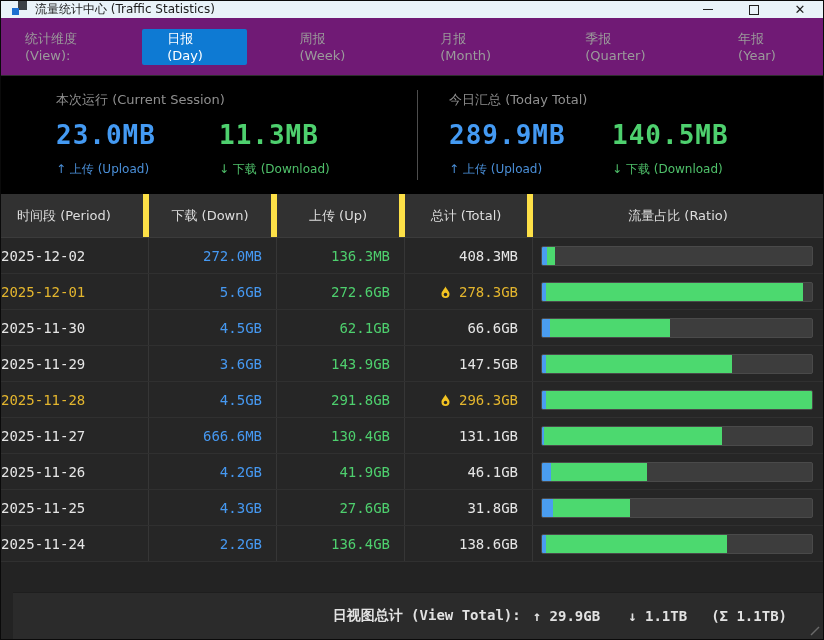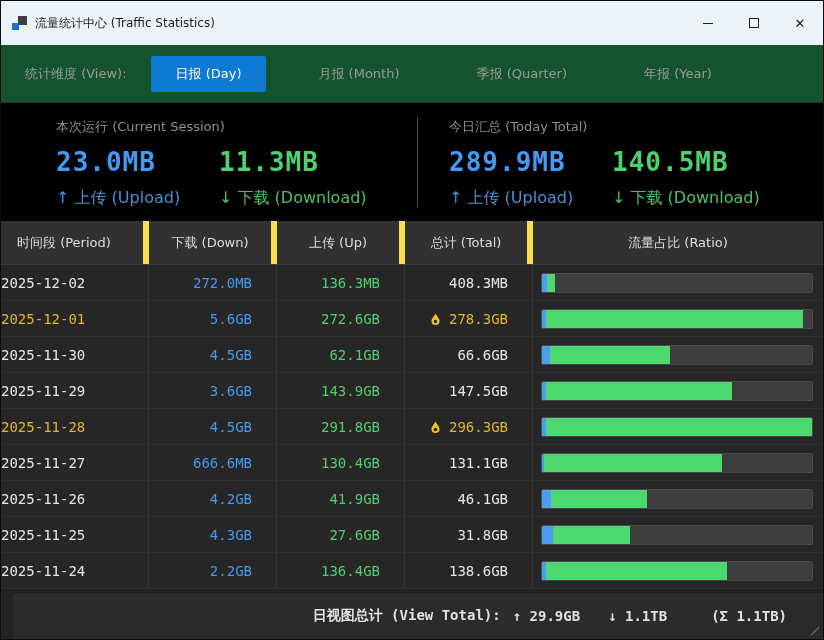--- a/index.html
+++ b/index.html
@@ -1,78 +1,78 @@
 <!DOCTYPE html>
 <html><head>
 <meta charset="utf-8">
 <style>
   * { box-sizing: border-box; }
   body { margin:0; background:#111; font-family:"DejaVu Sans","Liberation Sans",sans-serif; }
   .window{ width:824px; height:640px; position:relative; background:#232323; overflow:hidden; border:1px solid #0a0a0a; }
 
   
-  .titlebar{ height:44px; background:#e9f3f9; display:flex; align-items:center; }
+  .titlebar{ height:17px; background:#e9f3f9; display:flex; align-items:flex-start; }
   .title-icon{ width:15px; height:14px; margin:0 8px 0 11px; position:relative; flex:none; }
   .title-icon .sq-gray{ position:absolute; right:0; top:0; width:9px; height:9px; background:#3a4046; }
   .title-icon .sq-blue{ position:absolute; left:0; bottom:0; width:7px; height:7px; background:#1d6fd1; }
   .title-text{ font-size:12px; color:#1d1d1d; }
   .win-controls{ margin-left:auto; display:flex; height:100%; }
   .win-btn{ width:46px; height:100%; display:flex; align-items:center; justify-content:center; color:#202020; cursor:default; }
   .min-glyph{ width:10px; height:0; border-top:1px solid #202020; display:block; }
   .max-glyph{ width:10px; height:10px; border:1px solid #202020; display:block; }
   .close-glyph{ font-size:13px; line-height:1; }
 
   
-  .tabbar{ height:58px; background:#14532d; display:flex; align-items:center; border-bottom:1px solid #2e2e2e; }
+  .tabbar{ height:58px; background:#701a75; display:flex; align-items:center; border-bottom:1px solid #2e2e2e; }
   .tabbar-label{ color:#9b9b9b; font-size:13px; margin-left:24px; }
   .tabs{ display:flex; margin-left:24px;gap:24px; }
   .tab{ height:36px; display:flex; align-items:center; justify-content:center; padding:0 25px; font-size:13px; color:#9b9b9b; margin-right:3px; border-radius:2px; cursor:default; }
   .tab.active{ background:#0e7ad3; color:#ffffff; }
 
   
   .stats{ height:118px; background:#000000; display:flex; position:relative; }
   .stats-half{ width:412px; padding:15px 0 0 55px; }
   .stats-half.right{ padding-left:37px; }
   .stats-divider{ position:absolute; left:416px; top:14px; bottom:14px; width:1px; background:#4d4d4d; }
   .stats-label{ color:#8f8f8f; font-size:13px; margin-bottom:11px; }
   .stats-values{ display:flex; }
   .stat-block{ min-width:163px; }
   .stat-num{ font-family:"DejaVu Sans Mono","Liberation Mono",monospace; font-weight:bold; font-size:26px; letter-spacing:1px; }
   .stat-num.blue{ color:#449af3; }
   .stat-num.green{ color:#4ed06e; }
-  .stat-sub{ font-size:16px; margin-top:11px; }
+  .stat-sub{ font-size:12px; margin-top:11px; }
   .stat-sub.blue{ color:#4a8fd8; }
   .stat-sub.green{ color:#4fc06a; }
 
   
   .thead{ display:grid; grid-template-columns:148px 128px 128px 128px 1fr; height:44px; background:#313131; border-bottom:1px solid #3b3b3b; }
   .th{ display:flex; align-items:center; justify-content:center; color:#dedede; font-size:13px; border-right:6px solid #fde047; }
   .th:first-child{ justify-content:flex-start; padding-left:16px; }
   .th:last-child{ border-right:none; }
   .row{ display:grid; grid-template-columns:148px 128px 128px 128px 1fr; height:36px; background:#262626; border-bottom:1px solid #303030; cursor:default; }
   .cell{ display:flex; align-items:center; font-family:"DejaVu Sans Mono","Liberation Mono",monospace; font-size:14px; border-right:1px solid #363636; overflow:hidden; }
   .cell.period{ color:#e6e6e6; }
-  .cell.num{ justify-content:flex-end; padding-right:24px; }
+  .cell.num{ justify-content:flex-end; padding-right:14px; }
   .up-val{ color:#4699f2; }
   .down-val{ color:#4ed06e; }
   .total-val{ color:#e6e6e6; }
   .row.gold .cell.period{ color:#e4b62e; }
   .row.gold .total-val{ color:#e4b62e; }
   .cell.ratio{ border-right:none; padding:0 10px 0 8px; }
   .bar-track{ width:100%; height:20px; background:#3d3d3d; border:1px solid #4a4a4a; border-radius:2px; display:flex; overflow:hidden; }
   .bar-up{ background:#4a9df0; height:100%; flex:none; }
   .bar-down{ background:#4cd96f; height:100%; flex:none; }
   .flame{ display:flex; align-items:center; margin-right:8px; }
 
   
   .footer{ position:absolute; left:12px; right:0; bottom:0; height:47px; background:#2b2b2b; border-top:1px solid #1e1e1e; display:flex; align-items:center; justify-content:flex-end; padding-right:36px; font-family:"DejaVu Sans Mono","Liberation Mono",monospace; font-weight:bold; color:#e2e2e2; font-size:14px; }
   .footer span{ white-space:pre; }
   .footer .f-up{ margin-left:12px; }
   .footer .f-down{ margin-left:28px; }
-  .footer .f-sum{ margin-left:44px; }
+  .footer .f-sum{ margin-left:24px; }
   .resize-grip{ position:absolute; right:3px; bottom:3px; }
 </style>
 </head>
 <body>
 
 <div class="window">
 
   <div class="titlebar">
     <div class="title-icon">
       <div class="sq-gray"></div>
@@ -89,20 +89,21 @@
       <div class="win-btn">
           <span class="close-glyph">✕</span>
         </div>
     </div>
   </div>
 
   <div class="tabbar">
     <div class="tabbar-label">统计维度 (View):</div>
     <div class="tabs">
       <div class="tab active">日报 (Day)</div>
+      <div class="tab">周报 (Week)</div>
       <div class="tab">月报 (Month)</div>
       <div class="tab">季报 (Quarter)</div>
       <div class="tab">年报 (Year)</div>
     </div>
   </div>
 
   <div class="stats">
     <div class="stats-half">
       <div class="stats-label">本次运行 (Current Session)</div>
       <div class="stats-values">

